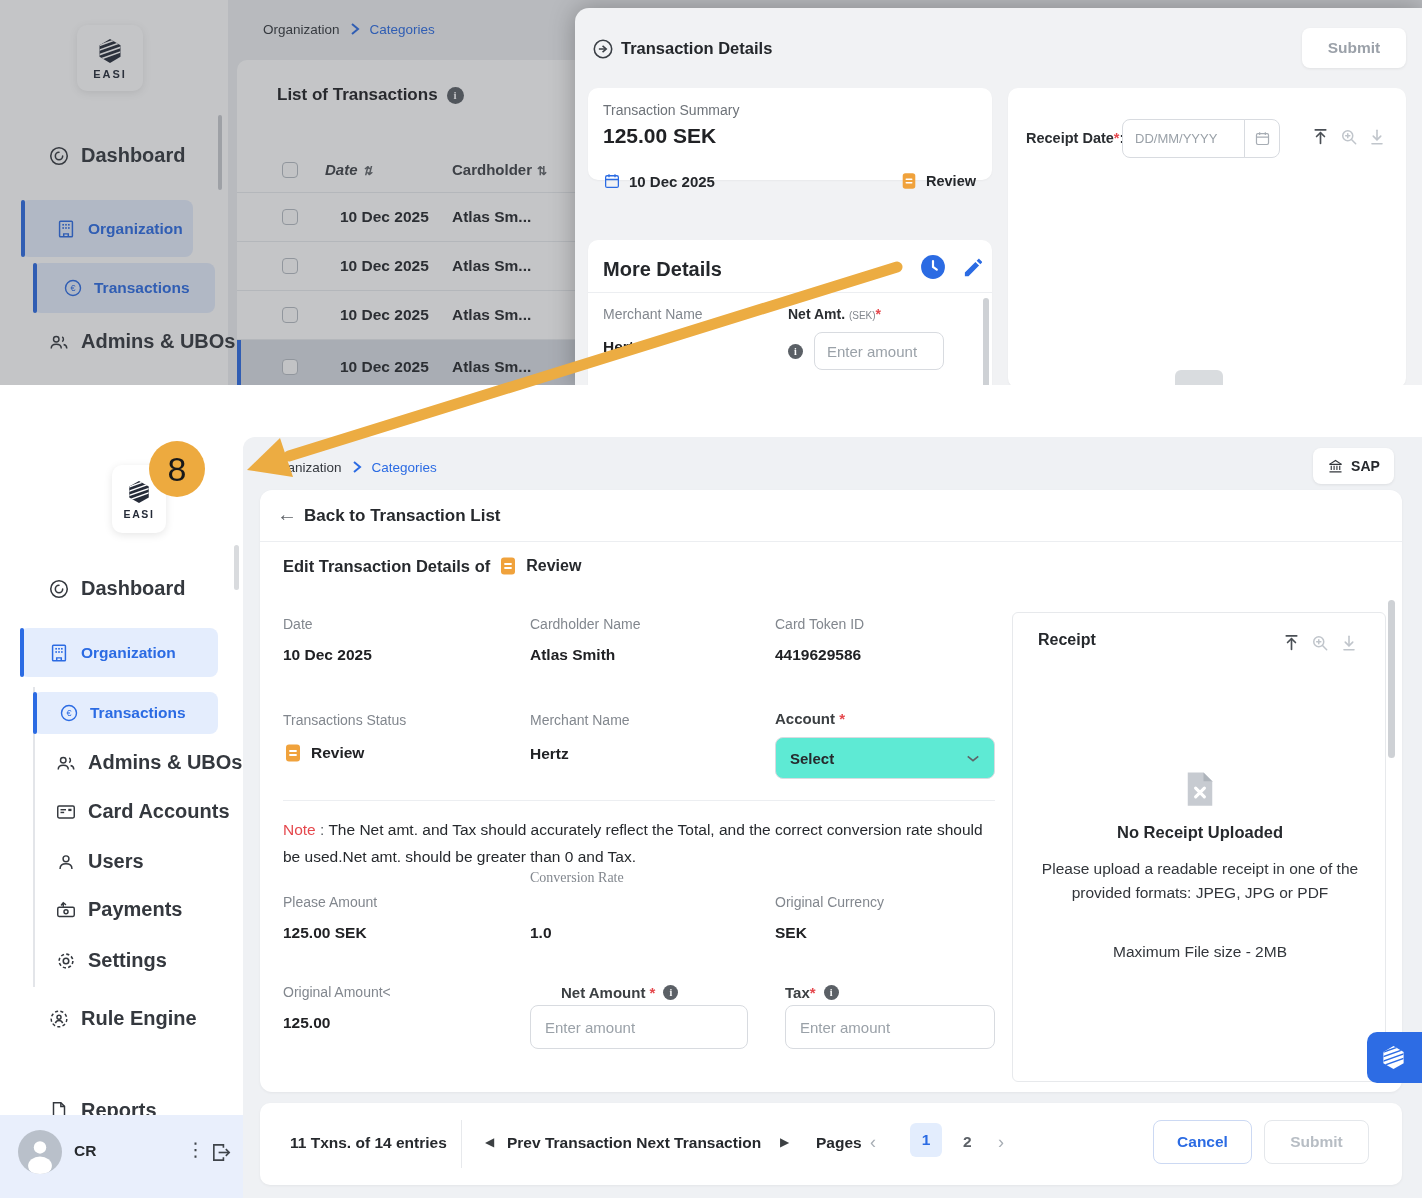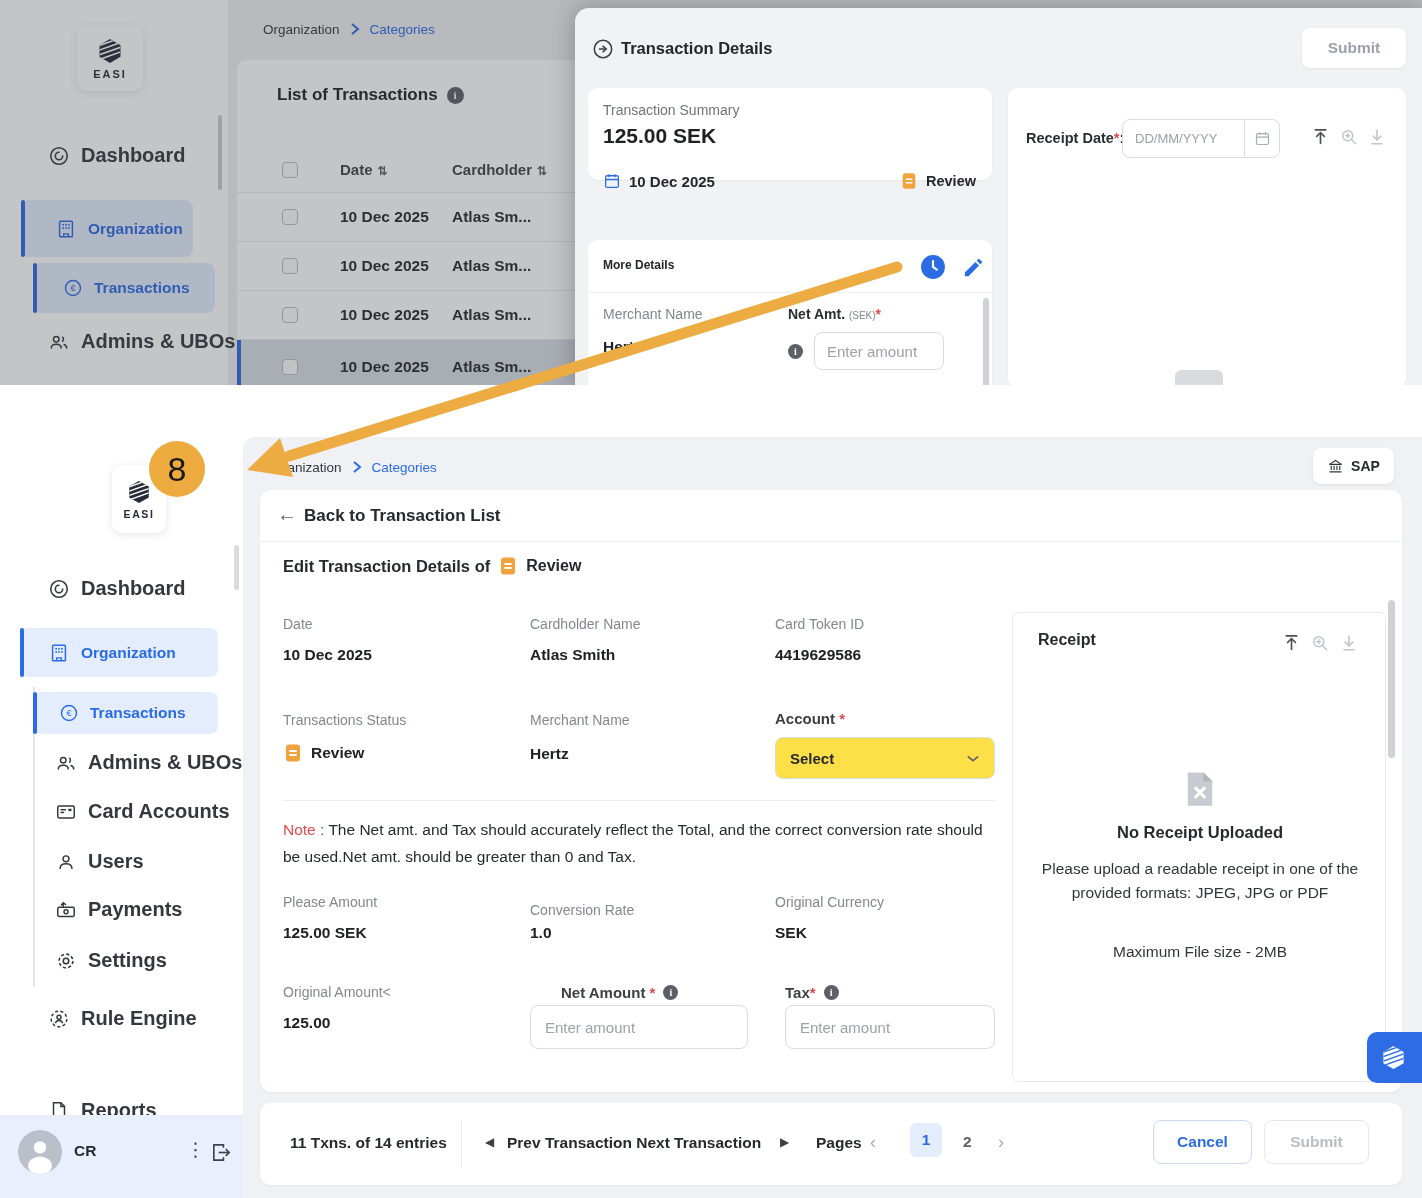--- a/index.html
+++ b/index.html
@@ -58,21 +58,21 @@
   
   .bottom-view { position:absolute; left:0; top:437px; width:1422px; height:761px; }
   .bv-sidebar { position:absolute; left:0; top:0; width:243px; height:761px; background:#fff; overflow:hidden; }
   .rail { position:absolute; left:33px; top:250px; width:2px; height:300px; background:#e3e5e9; }
   .user-bar { position:absolute; left:0; top:678px; width:243px; height:83px; background:#e9effc; z-index:3; }
   .bv-main { position:absolute; left:243px; top:0; right:0; bottom:0; background:#eff1f4; border-top-left-radius:12px; overflow:hidden; }
   .main-card { position:absolute; left:17px; top:53px; width:1142px; height:602px; background:#fff; border-radius:12px;
     box-shadow:0 1px 3px rgba(0,0,0,.05); }
   .divider { position:absolute; height:1px; background:#eceef1; }
   .form-input { border:1px solid #d8dbe0; border-radius:8px; background:#fff; font-size:15px; padding:0 14px; color:#2a2d31; }
-  .select-box { position:absolute; border:1px solid #d8dbe0; border-radius:8px; background:#fde047;
+  .select-box { position:absolute; border:1px solid #d8dbe0; border-radius:8px; background:#5eead4;
     display:flex; align-items:center; justify-content:space-between; padding:0 14px; cursor:pointer; }
   .rc-panel { position:absolute; left:752px; top:122px; width:374px; height:470px; border:1px solid #e7e9ec; border-radius:6px; background:#fff; }
   .foot { position:absolute; left:17px; top:666px; width:1142px; height:82px; background:#fff; border-radius:10px; box-shadow:0 1px 3px rgba(0,0,0,.05); }
   .foot .txt { font-size:15.5px; font-weight:700; color:#26292d; }
   .scroll-thumb { background:#ced1d5; border-radius:4px; }
   .badge-row { display:flex; align-items:center; gap:8px; }
 
   
   .arrow-svg { position:absolute; left:0; top:0; z-index:40; pointer-events:none; }
   .step-badge { position:absolute; left:149px; top:441px; width:56px; height:56px; border-radius:50%;
@@ -156,21 +156,21 @@
         </svg>
       <span class="current">Categories</span>
     </div>
     <div class="tv-card">
       <div class="tv-title">
         <span>List of Transactions</span>
         <span class="info-dot" style="width:17px;height:17px;font-size:11px;">i</span>
       </div>
       <div class="th-row">
         <span class="cbx abs" style="left:45px; top:10px;"></span>
-        <span class="abs" style="left:103px; top:9px;"><span>Date</span><span class="sort-g">⇅</span></span>
+        <span class="abs" style="left:88px; top:9px;font-style:italic;"><span>Date</span><span class="sort-g">⇅</span></span>
         <span class="abs" style="left:215px; top:9px;"><span>Cardholder</span><span class="sort-g">⇅</span></span>
       </div>
       <div class="trow" style="top:132px;">
         <span class="cbx"></span>
         <span class="t-date">10 Dec 2025</span>
         <span class="t-card">Atlas Sm...</span>
       </div>
       <div class="trow" style="top:181px;">
         <span class="cbx"></span>
         <span class="t-date">10 Dec 2025</span>
@@ -215,21 +215,21 @@
           <svg class="ic" viewBox="0 0 20 20" width="18" height="18">
             <rect x="3" y="1.5" width="14" height="17" rx="3" fill="#f0a23c"></rect>
             <line x1="7" y1="8" x2="13" y2="8" stroke="#fff" stroke-width="1.8" stroke-linecap="round"></line>
             <line x1="7" y1="12" x2="13" y2="12" stroke="#fff" stroke-width="1.8" stroke-linecap="round"></line>
           </svg>
           <span style="font-size:14.5px; font-weight:600; color:#24272b;">Review</span>
         </div>
       </div>
 
       <div class="dw-card" style="left:13px; top:232px; width:404px; height:160px;">
-        <div class="abs" style="left:15px; top:18px; font-size:12px; font-weight:700; color:#24272b;">More Details</div>
+        <div class="abs" style="left:15px; top:18px; font-size:20px; font-weight:700; color:#24272b;">More Details</div>
         <svg class="abs" style="left:332px; top:14px;" viewBox="0 0 24 24" width="26" height="26">
           <circle cx="12" cy="12" r="11" fill="#2b6be3"></circle>
             <path d="M12 6.5V12l3.5 2.5" stroke="#fff" stroke-width="2" fill="none" stroke-linecap="round"></path>
         </svg>
         <svg class="abs" style="left:374px; top:16px;" viewBox="0 0 24 24" width="23" height="23" fill="#2b6be3">
           <path d="M3 17.2V21h3.8L17.8 10 14 6.2 3 17.2zM20.7 7.1c.4-.4.4-1 0-1.4l-2.4-2.4c-.4-.4-1-.4-1.4 0l-1.6 1.6 3.8 3.8 1.6-1.6z"></path>
         </svg>
         <div class="divider" style="left:0; top:52px; width:404px;"></div>
         <div class="abs lbl" style="left:15px; top:66px;">Merchant Name</div>
         <div class="abs val" style="left:15px; top:98px;">Hertz</div>
@@ -473,21 +473,21 @@
             </svg>
         </div>
 
         <div class="divider" style="left:23px; top:310px; width:712px;"></div>
 
         <div class="abs" style="left:23px; top:326px; width:714px; font-size:15.5px; line-height:27px; color:#26292d; font-weight:500;">
           <span class="req" style="font-weight:500;">Note</span><span style="white-space:pre; color:#5f6368;"> : </span><span>The Net amt. and Tax should accurately reflect the Total, and the correct conversion rate should be used.Net amt. should be greater than 0 and Tax.</span>
         </div>
 
         <div class="abs lbl" style="left:23px; top:404px;">Please Amount</div>
-        <div class="abs lbl" style="left:270px; top:412px;">Conversion Rate</div>
+        <div class="abs lbl" style="left:270px; top:380px;font-family:Liberation Serif, serif;">Conversion Rate</div>
         <div class="abs lbl" style="left:515px; top:404px;">Original Currency</div>
         <div class="abs val" style="left:23px; top:434px;">125.00 SEK</div>
         <div class="abs val" style="left:270px; top:434px;">1.0</div>
         <div class="abs val" style="left:515px; top:434px;">SEK</div>
 
         <div class="abs lbl" style="left:23px; top:494px;">Original Amount&lt;</div>
         <div class="abs val" style="left:23px; top:524px;">125.00</div>
 
         <div class="abs badge-row" style="left:270px; top:494px;margin-left:31px;">
           <span style="font-size:15px; font-weight:600; color:#3c4043;"><span>Net Amount</span> <span class="req">*</span></span>

